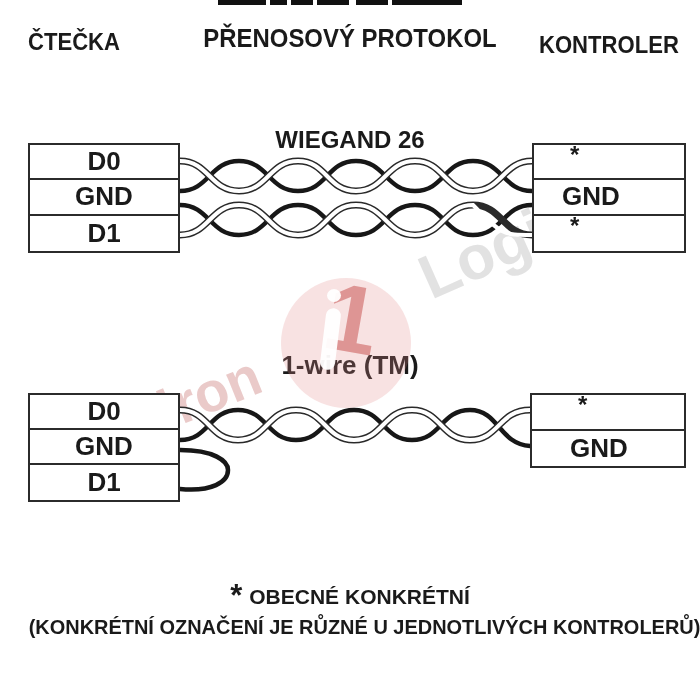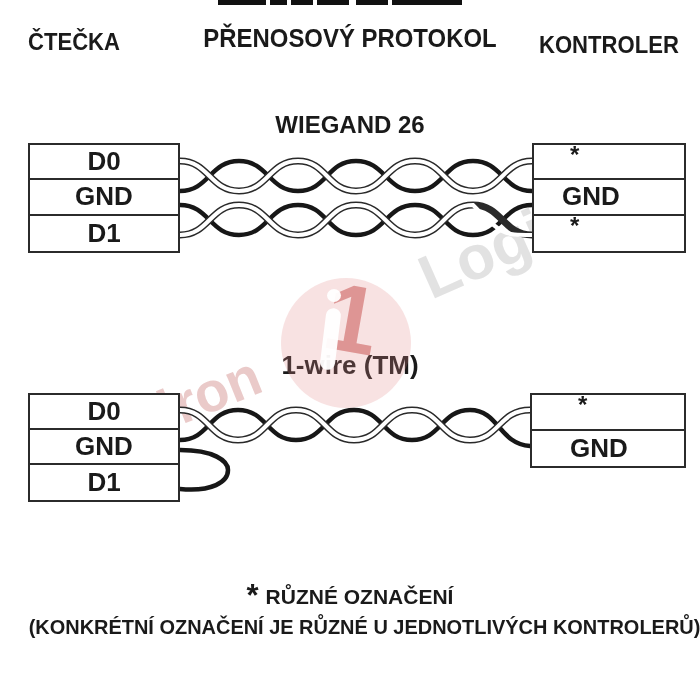--- a/index.html
+++ b/index.html
@@ -10,21 +10,21 @@
   .abs{position:absolute;}
   
   .cutoff{position:absolute;top:0;height:5px;background:#111;}
   
   .hdr{position:absolute;font-weight:700;white-space:nowrap;}
   .hdr-reader{left:28px;top:28px;font-size:24px;transform:scaleX(.92);transform-origin:left top;}
   .hdr-protocol{left:0;top:23px;width:700px;text-align:center;font-size:26px;transform:scaleX(.92);transform-origin:center top;}
   .hdr-controller{left:539px;top:31px;font-size:24px;transform:scaleX(.92);transform-origin:left top;}
   
   .sec-title{position:absolute;left:0;width:700px;text-align:center;font-weight:700;}
-  .sec-title-1{top:111px;font-size:24px;}
+  .sec-title-1{top:126px;font-size:24px;}
   .sec-title-2{top:350px;font-size:26px;}
   
   .pinbox{position:absolute;background:#fff;border:2px solid #2b2b2b;display:grid;z-index:3;}
   .pinrow{display:flex;align-items:center;font-weight:700;font-size:26px;border-bottom:2px solid #2b2b2b;}
   .pinrow:last-child{border-bottom:none;}
   .pinrow.center{justify-content:center;}
   .pinrow .mark{font-size:24px;font-weight:700;margin-left:8px;transform:translateY(-7px);}
   .box-w-left{left:28px;top:143px;width:148px;height:106px;grid-template-rows:repeat(3,1fr);}
   .box-w-right{left:532px;top:143px;width:150px;height:106px;grid-template-rows:repeat(3,1fr);}
   .box-o-left{left:28px;top:393px;width:148px;height:105px;grid-template-rows:repeat(3,1fr);}
@@ -145,17 +145,17 @@
   <div class="pinrow pad-l2">
       <span class="mark">*</span>
     </div>
   <div class="pinrow pad-l2">
       <span>GND</span>
       <span class="mark"></span>
     </div>
 </div>
 
 <div class="foot1">
-  <span class="star">*</span><span>RŮZNÉ OZNAČENÍ</span>
+  <span class="star">*</span><span>OBECNÉ KONKRÉTNÍ</span>
 </div>
 <div class="foot2">
   <span class="inner">(KONKRÉTNÍ OZNAČENÍ JE RŮZNÉ U JEDNOTLIVÝCH KONTROLERŮ)</span>
 </div>
 
 </body></html>

